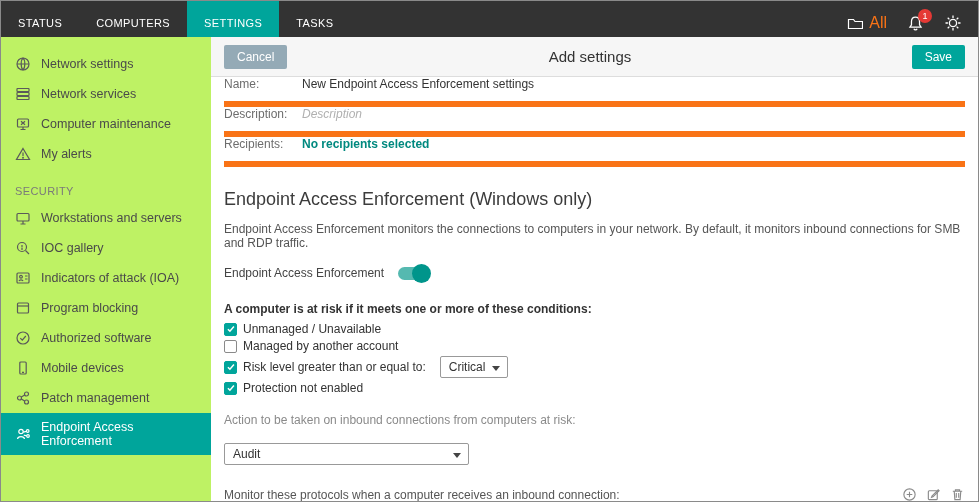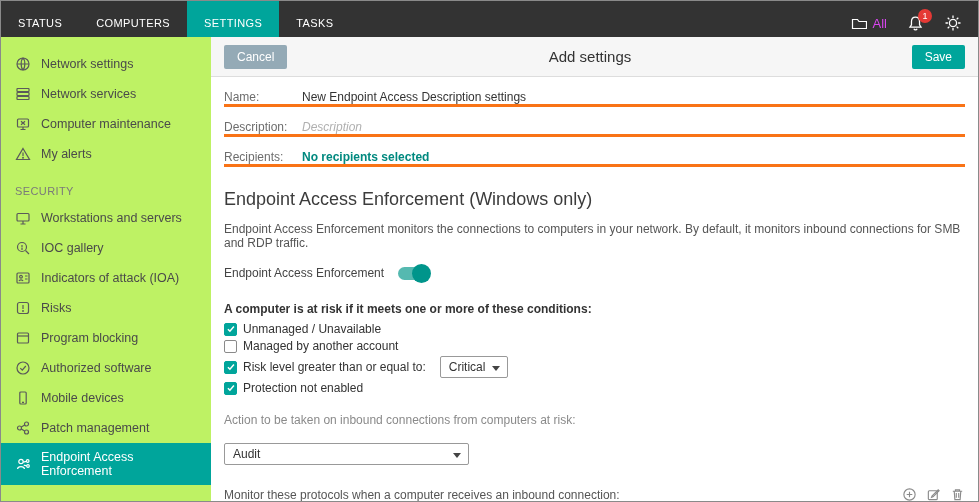--- a/index.html
+++ b/index.html
@@ -5,21 +5,21 @@
   * { margin:0; padding:0; box-sizing:border-box; }
   html,body { background:#fff; }
   body { font-family:"Liberation Sans", sans-serif; }
   .app { position:relative; width:979px; height:502px; border:1px solid #8a8a8a; overflow:hidden; background:#fff; }
 
   
   .topnav { position:absolute; top:0; left:0; right:0; height:44px; background:#333333; display:flex; align-items:stretch; }
   .topnav .tab { color:#fff; font-size:11px; letter-spacing:.4px; padding:0 17px; display:flex; align-items:center; cursor:pointer; }
   .topnav .tab.active { background:#00a59b; }
   .nav-right { margin-left:auto; display:flex; align-items:center; gap:20px; padding-right:16px; }
-  .nav-all { display:flex; align-items:center; gap:6px; color:#d946ef; font-size:13px; }
+  .nav-all { display:flex; align-items:center; gap:6px; color:#f97316; font-size:16px; }
   .nav-icon svg { display:block; }
   .bell-wrap { position:relative; }
   .badge { position:absolute; top:-6px; right:-8px; min-width:14px; height:14px; border-radius:8px; background:#e53935; color:#fff; font-size:9px; line-height:14px; text-align:center; padding:0 3px; }
 
   
   .sidebar { position:absolute; top:36px; left:0; width:210px; bottom:0; background:#bef264; padding-top:12px; overflow:hidden; }
   .side-item { display:flex; align-items:center; gap:10px; padding:7px 14px; font-size:12.5px; color:#4a4a4a; cursor:pointer; }
   .side-item .icon svg { stroke:#5a5a5a; fill:none; stroke-width:1.2; width:16px; height:16px; display:block; }
   .side-item.active { background:#00a59b; color:#fff; }
   .side-item.active .icon svg { stroke:#fff; }
@@ -27,21 +27,21 @@
 
   
   .main { position:absolute; top:36px; left:210px; right:0; bottom:0; background:#fff; overflow:hidden; }
   .actionbar { position:relative; height:40px; background:#f6f6f6; border-bottom:1px solid #ddd; display:flex; align-items:center; padding:0 13px; }
   .btn { border:none; border-radius:2px; color:#fff; font-size:12px; padding:5px 13px; cursor:pointer; font-family:inherit; }
   .btn-cancel { background:#94aab6; }
   .btn-save { background:#00a59b; margin-left:auto; }
   .page-title { position:absolute; left:0; right:9px; text-align:center; font-size:15px; color:#333; pointer-events:none; }
 
   .form-rows { padding:0 13px; }
-  .form-row { display:flex; align-items:flex-end; height:30px; border-bottom:3px solid #f97316; font-size:12px; }
+  .form-row { display:flex; align-items:flex-start; height:30px; border-bottom:6px solid #f97316; font-size:12px; }
   .form-row .flabel { width:78px; color:#6d6d6d; flex:none; }
   .fvalue { color:#333; }
   .fplaceholder { color:#b0b0b0;font-style:italic; }
   .flink { color:#00897f; font-weight:bold; cursor:pointer; }
 
   .content { padding:8px 13px 0 13px; }
   .section-title { font-size:18px; font-weight:400; color:#3c3c3c; margin:14px 0 12px 0; }
   .intro { font-size:12px; color:#555; margin-bottom:16px; }
   .toggle-row { display:flex; align-items:center; gap:14px; margin:14px 0 22px 0; font-size:12px; color:#444; }
   .toggle { position:relative; width:30px; height:13px; border-radius:7px; background:#55b9b0; cursor:pointer; }
@@ -174,30 +174,20 @@
             <rect x="2" y="3" width="12" height="10" rx="1"></rect>
             <circle cx="6" cy="6.8" r="1.4"></circle>
             <path d="M4 11c.5-1.6 3.5-1.6 4 0M10 6h2.5M10 9h2.5"></path>
           </svg>
         </span>
       <span>Indicators of attack (IOA)</span>
     </div>
     <div class="side-item">
       <span class="icon">
           <svg viewBox="0 0 16 16">
-            <rect x="2.5" y="2.5" width="11" height="11" rx="2"></rect>
-            <path d="M8 5v4"></path>
-            <circle cx="8" cy="11" r="0.4"></circle>
-          </svg>
-        </span>
-      <span>Risks</span>
-    </div>
-    <div class="side-item">
-      <span class="icon">
-          <svg viewBox="0 0 16 16">
             <rect x="2.5" y="3" width="11" height="10" rx="1"></rect>
             <path d="M2.5 6h11"></path>
           </svg>
         </span>
       <span>Program blocking</span>
     </div>
     <div class="side-item">
       <span class="icon">
           <svg viewBox="0 0 16 16">
             <circle cx="8" cy="8" r="6"></circle>
@@ -244,21 +234,21 @@
 
     <div class="actionbar">
       <div class="page-title">Add settings</div>
       <button class="btn btn-cancel">Cancel</button>
       <button class="btn btn-save">Save</button>
     </div>
 
     <div class="form-rows">
       <div class="form-row">
         <span class="flabel">Name:</span>
-        <span class="fvalue">New Endpoint Access Description settings</span>
+        <span class="fvalue">New Endpoint Access Enforcement settings</span>
       </div>
       <div class="form-row">
         <span class="flabel">Description:</span>
         <span class="fplaceholder">Description</span>
       </div>
       <div class="form-row">
         <span class="flabel">Recipients:</span>
         <span class="flink">No recipients selected</span>
       </div>
     </div>

